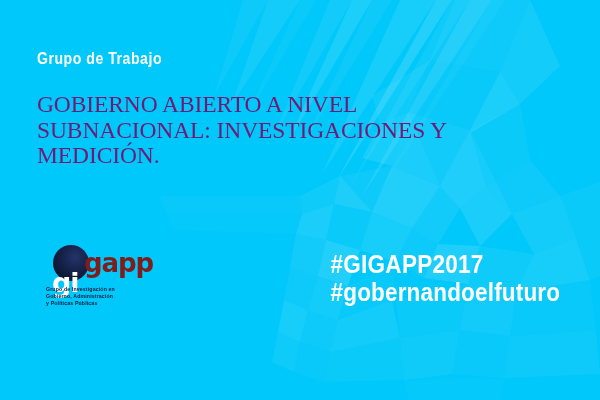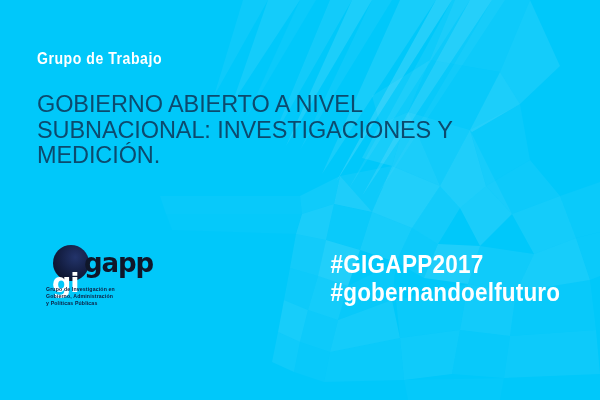--- a/index.html
+++ b/index.html
@@ -44,22 +44,22 @@
     transform: scaleX(0.88);
     transform-origin: left center;
     white-space: nowrap;
   }
 
   .headline {
     position: absolute;
     left: 37px;
     top: 92px;
     width: 420px;
-    color: #0c4a6e;
-    font-family: Liberation Sans, sans-serif;
+    color: #701a75;
+    font-family: Liberation Serif, serif;
     font-size: 23.5px;
     font-weight: normal;
     line-height: 25.5px;
     letter-spacing: -0.1px;
   }
 
   
   .logo {
     position: absolute;
     left: 37px;
@@ -92,21 +92,21 @@
     letter-spacing: -1.2px;
     line-height: 36px;
     text-align: left;
     text-indent: -1px;
     margin-top: 20px;
   }
   .logo-gapp {
     position: absolute;
     left: 47px;
     top: 5px;
-    color: #0f172a;
+    color: #7f1d1d;
     font-family: "DejaVu Sans", sans-serif;
     font-size: 26px;
     font-weight: bold;
     letter-spacing: -1.1px;
     line-height: 30px;
   }
   .logo-tagline {
     position: absolute;
     left: 9px;
     top: 43px;

